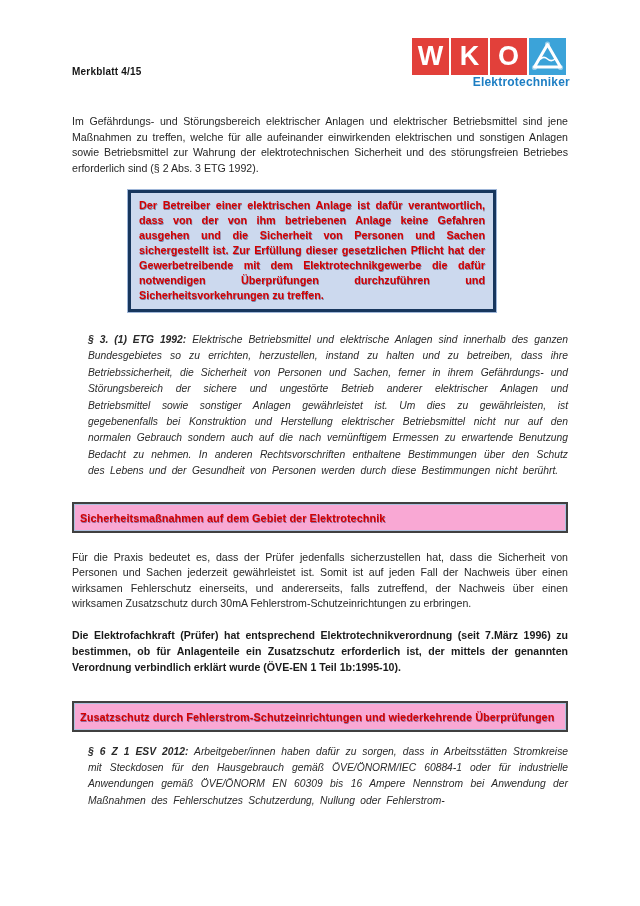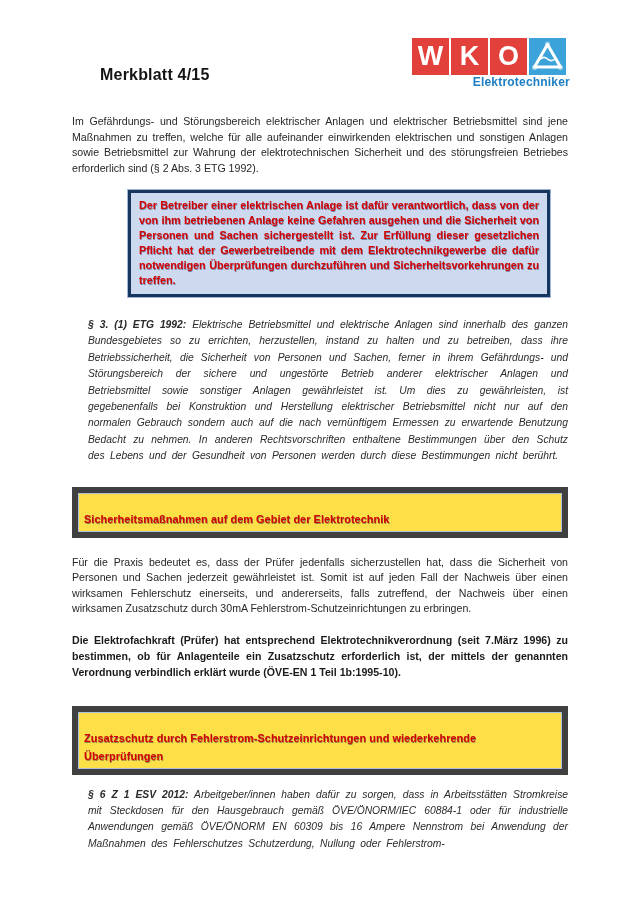--- a/index.html
+++ b/index.html
@@ -11,23 +11,22 @@
     box-sizing:border-box;
     font-family:"Liberation Sans", sans-serif;
     color:#1f1f1f;
     overflow:hidden;
   }
   .content{position:relative;padding:0 72px;}
   
   .header{position:relative;height:100px;}
   .merkblatt{
     position:absolute;left:0;top:66px;
-    font-size:16px;font-weight:bold;color:#141414;
+    font-size:10px;font-weight:bold;color:#141414;
     letter-spacing:.2px;
-    margin-left:28px;
   }
   .logo{position:absolute;right:-2px;top:38px;width:158px;}
   .logo-row{display:flex;gap:2px;}
   .logo-sq{
     width:37px;height:37px;display:flex;align-items:center;justify-content:center;
     background:#e2403a;color:#ffffff;font-weight:bold;font-size:27px;
     font-family:"Liberation Sans",sans-serif;line-height:1;
   }
   .logo-sq.blue{background:#3ba3d9;padding:0;}
   .logo-sub{
@@ -43,21 +42,21 @@
   }
   
   .para{
     margin:14px 0 0 0;
     font-size:10.6px;line-height:15.5px;
     text-align:justify;color:#262626;
   }
   .para.bold{font-weight:bold;color:#1a1a1a;line-height:16px;}
   
   .notice{
-    margin:14px 0 0 56px;width:422px;box-sizing:border-box;
+    margin:14px 0 0 56px;width:368px;box-sizing:border-box;
     border:3px solid #17365d;background:#ccd9ee;
     padding:5px 8px 6px 8px;
     box-shadow:0 0 0 1px #9fb6d8;
   }
   .notice-text{
     color:#d40000;font-weight:bold;font-size:10.8px;line-height:15px;
     text-align:justify;
     text-shadow:.6px .6px 0 rgba(20,30,90,.45);
   }
   
@@ -65,22 +64,22 @@
     margin:20px 0 0 16px;
     font-family:Liberation Sans, sans-serif;
     font-style:italic;font-size:10.3px;line-height:16.4px;
     text-align:justify;color:#2a2a2a;word-spacing:2.5px;
   }
   .quote .lead{font-weight:bold;}
   .quote.last{margin-top:12px;}
   
   .section-bar{
     margin-top:22px;box-sizing:border-box;
-    border:6px solid #404040;background:#fde047;
-    padding:16px 6px 5px 6px;
+    border:2px solid #404040;background:#f9a8d4;
+    padding:4px 6px 5px 6px;
     box-shadow:0 0 0 1px #aebfdd inset;
   }
   .section-bar.second{margin-top:26px;}
   .section-bar span{
     color:#d40000;font-weight:bold;font-size:10.8px;
     text-shadow:.6px .6px 0 rgba(20,30,90,.45);
     letter-spacing:.1px;
   }
 </style>
 </head>

